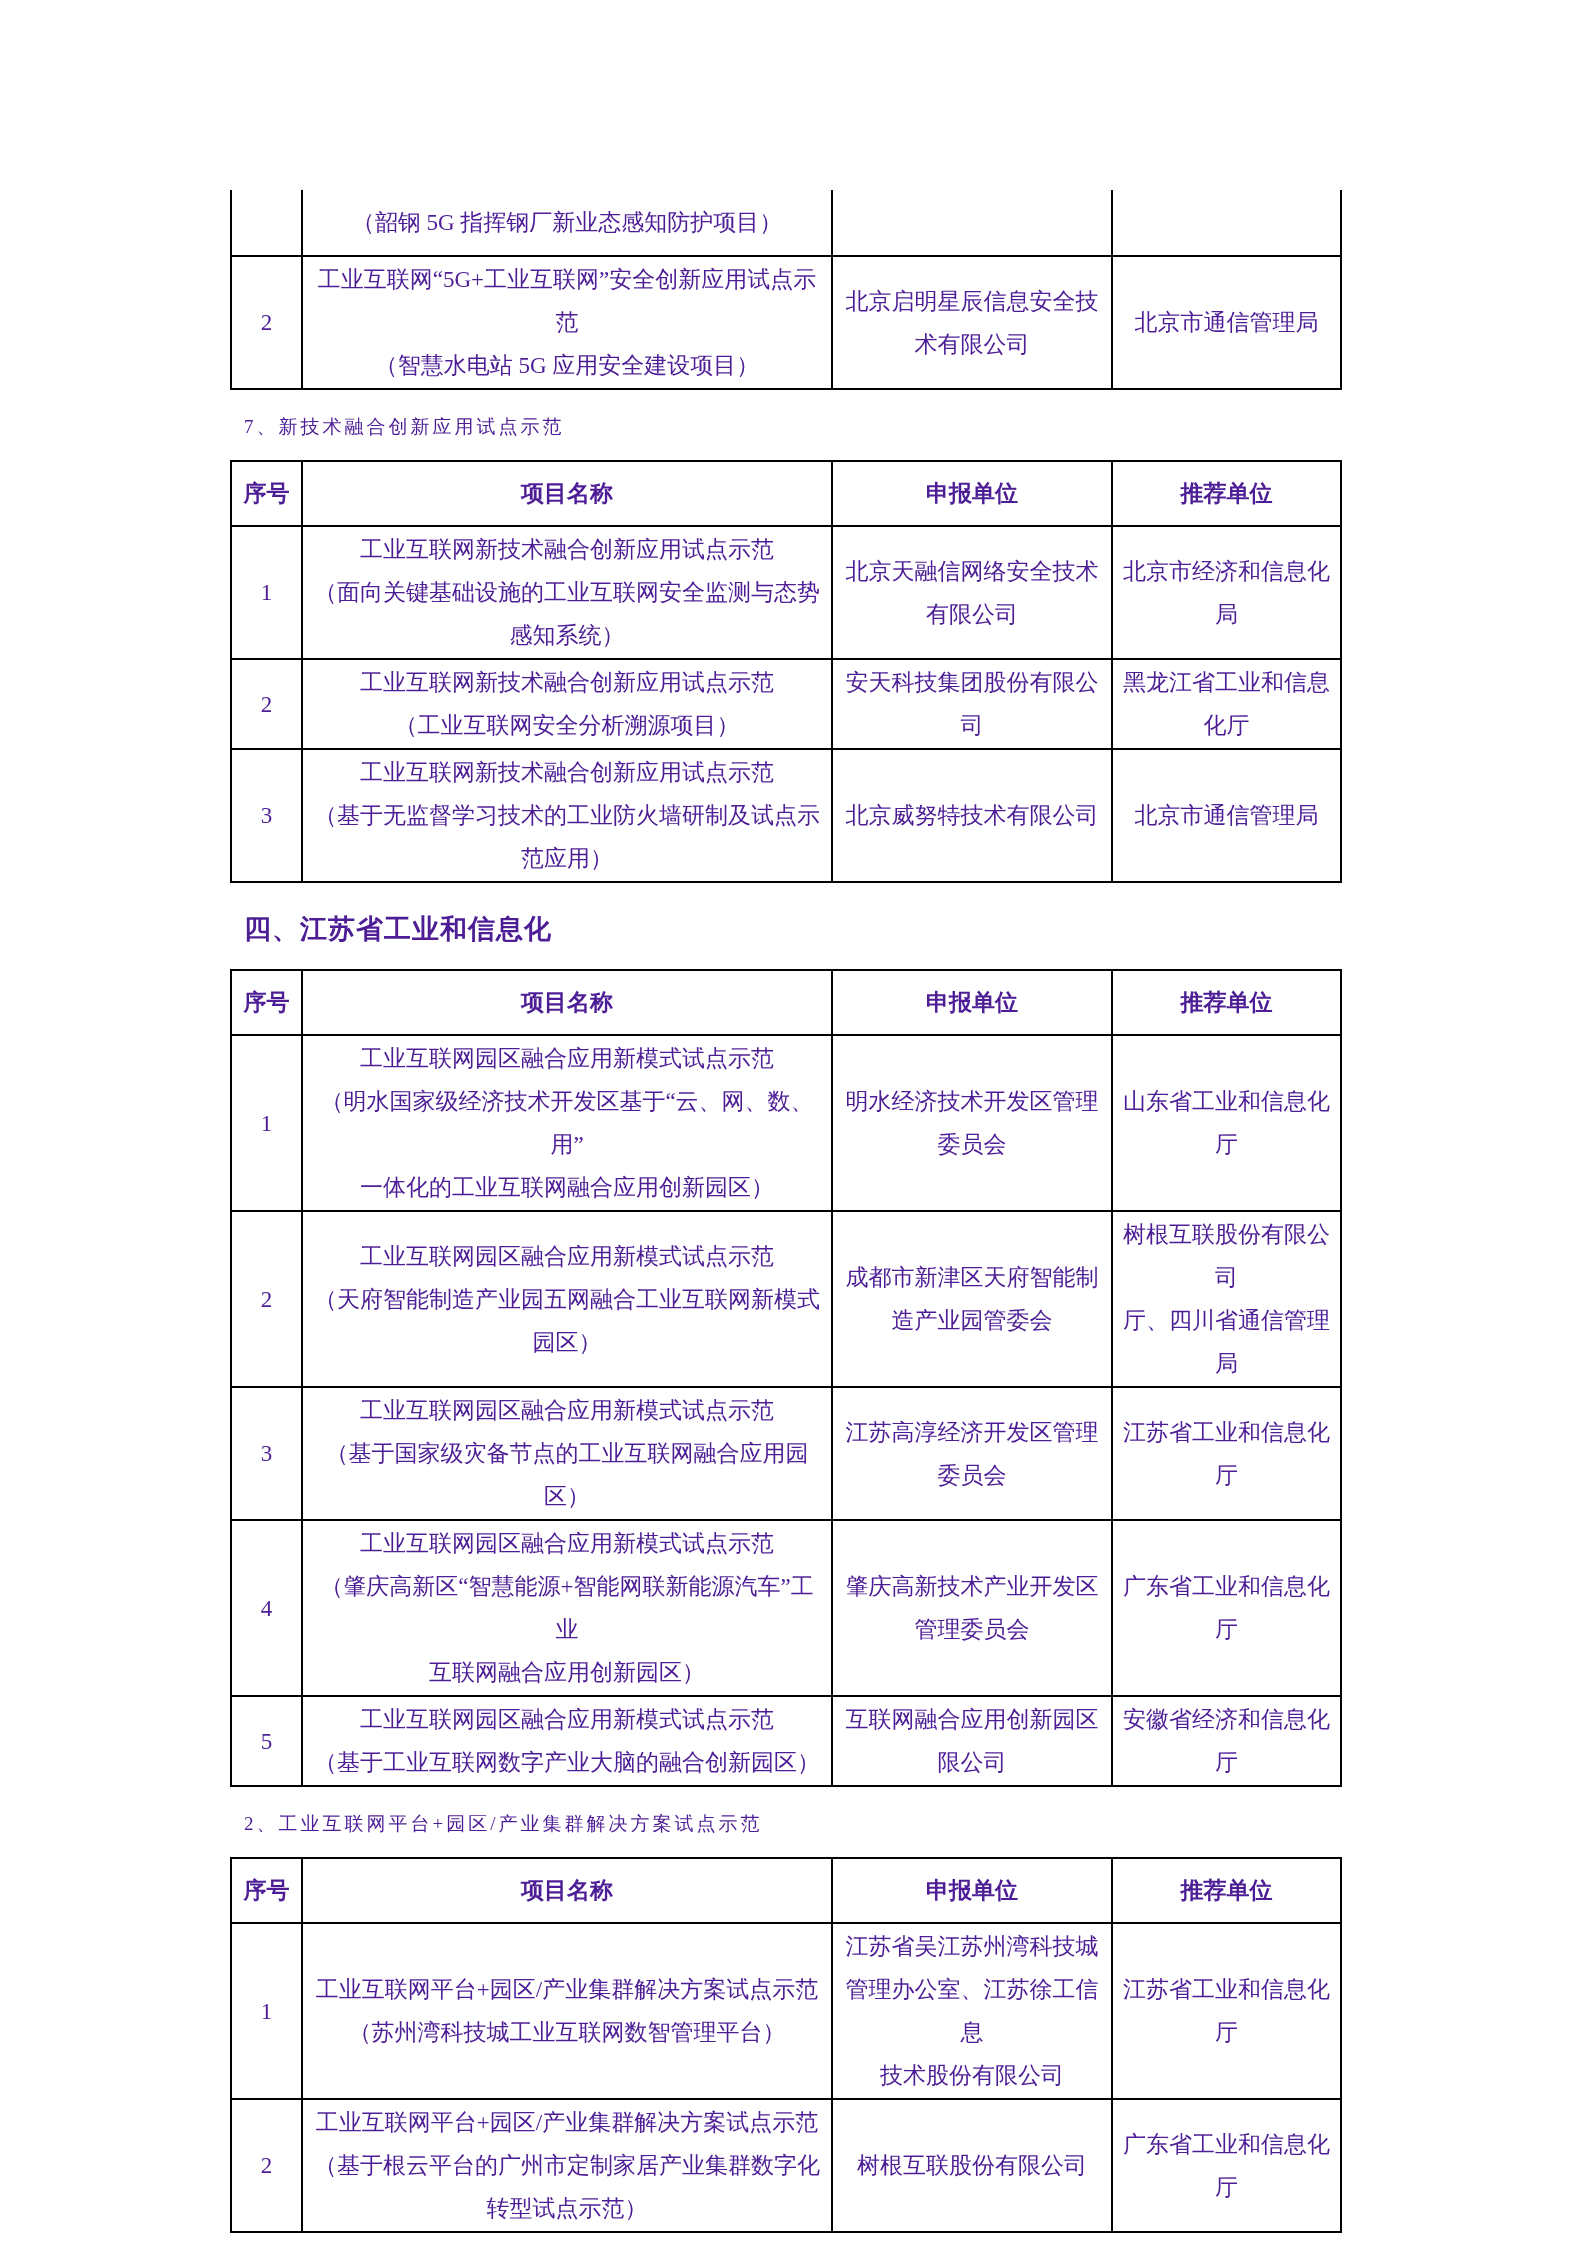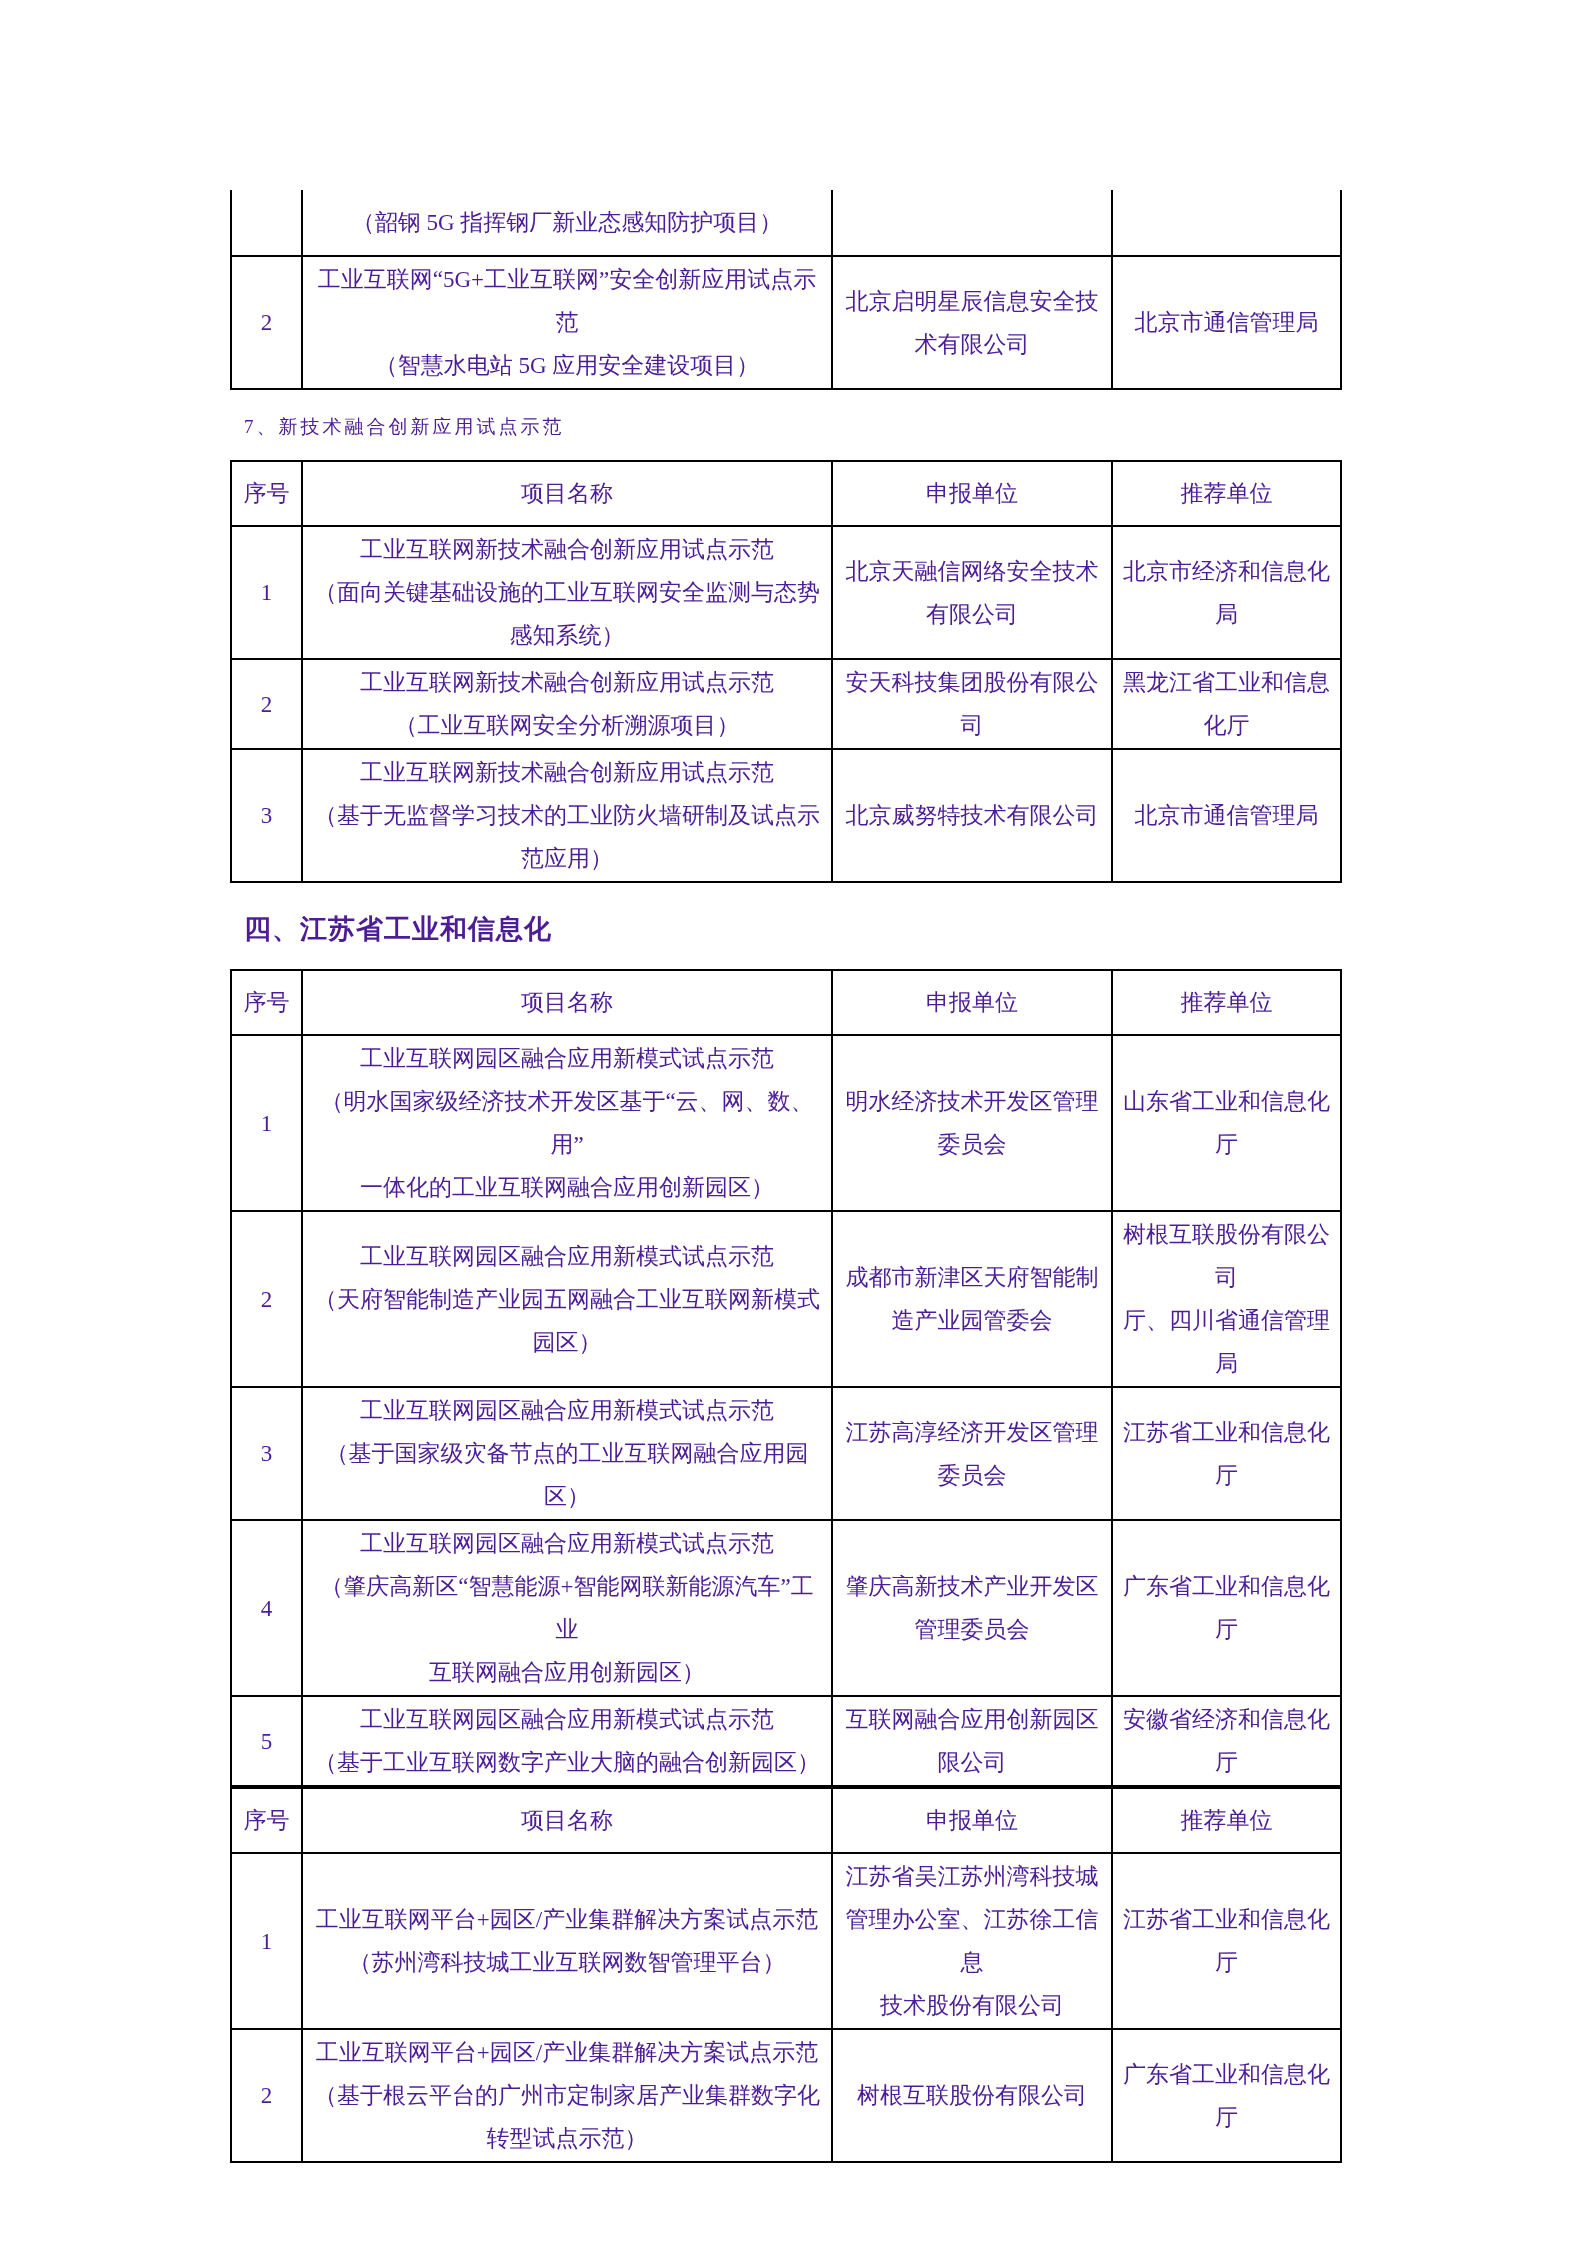--- a/index.html
+++ b/index.html
@@ -25,21 +25,21 @@
   }
   .doc-table th,
   .doc-table td {
     border: 2px solid #000000;
     text-align: center;
     vertical-align: middle;
     overflow: hidden;
   }
   .doc-table th {
     font-family: "Liberation Sans", "DejaVu Sans", sans-serif;
-    font-weight: normal;
+    font-weight: bold;
     font-size: 23px;
     line-height: 43px;
     padding: 10px 4px;
   }
   .doc-table td {
     font-size: 23px;
     line-height: 43px;
     padding: 1px 6px;
     white-space: pre-line;
   }
@@ -212,20 +212,21 @@
         <td>工业互联网园区融合应用新模式试点示范
 （基于工业互联网数字产业大脑的融合创新园区）</td>
         <td>互联网融合应用创新园区
 限公司</td>
         <td>安徽省经济和信息化
 厅</td>
       </tr>
     </tbody>
   </table>
 
+  <div class="heading-kai">2、工业互联网平台+园区/产业集群解决方案试点示范</div>
 
   <table class="doc-table">
     <colgroup>
         <col class="c-seq">
         <col class="c-proj">
         <col class="c-app">
         <col class="c-rec">
       </colgroup>
     <thead>
       <tr>

